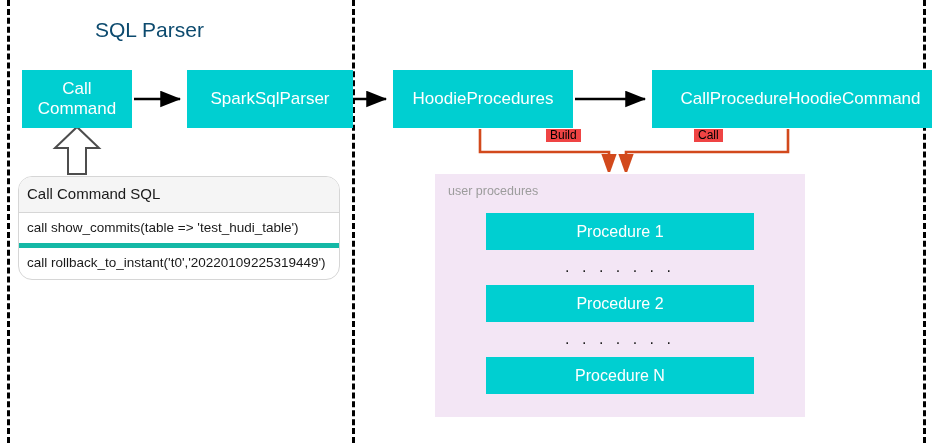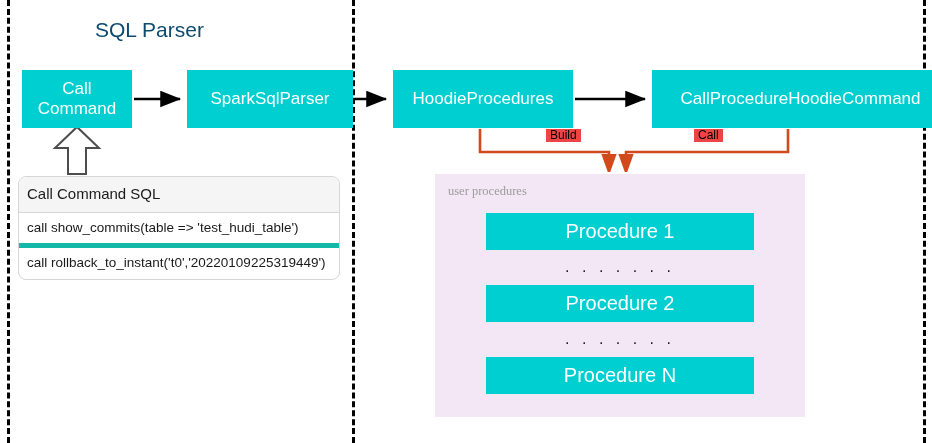--- a/index.html
+++ b/index.html
@@ -63,21 +63,21 @@
   #box-hoodie-procedures   { left: 393px; top: 70px;  width: 180px; height: 58px; }
   #box-call-procedure-cmd  { left: 652px; top: 70px;  width: 297px; height: 58px; }
 
   .proc-box {
     position: absolute;
     background: #00cfd1;
     color: #ffffff;
     display: flex;
     align-items: center;
     justify-content: center;
-    font-size: 20px;
+    font-size: 16px;
     left: 486px;
     width: 268px;
     height: 37px;
     box-sizing: border-box;
   }
   #proc-1 { top: 213px; }
   #proc-2 { top: 285px; }
   #proc-3 { top: 357px; }
 
   
@@ -90,21 +90,21 @@
     pointer-events: none;
   }
 
   
   #sql-table {
     position: absolute;
     left: 18px;
     top: 176px;
     width: 322px;
     border: 1px solid #d6d6d6;
-    border-radius: 8px;
+    border-radius: 14px;
     box-sizing: border-box;
     background: #ffffff;
     overflow: hidden;
   }
   #sql-table .thead {
     background: #f5f5f5;
     font-size: 15px;
     color: #1a1a1a;
     padding: 7px 8px 8px 8px;
     border-bottom: 1px solid #d6d6d6;
@@ -128,21 +128,20 @@
     width: 370px;
     height: 243px;
     background: #f3e6f5;
   }
   #user-proc-label {
     position: absolute;
     left: 448px;
     top: 184px;
     font-size: 12.5px;
     color: #9c9c9c;
-    font-family: Liberation Serif, serif;
   }
 
   .dots {
     position: absolute;
     left: 486px;
     width: 268px;
     text-align: center;
     font-size: 16px;
     letter-spacing: 4px;
     color: #1a1a1a;

